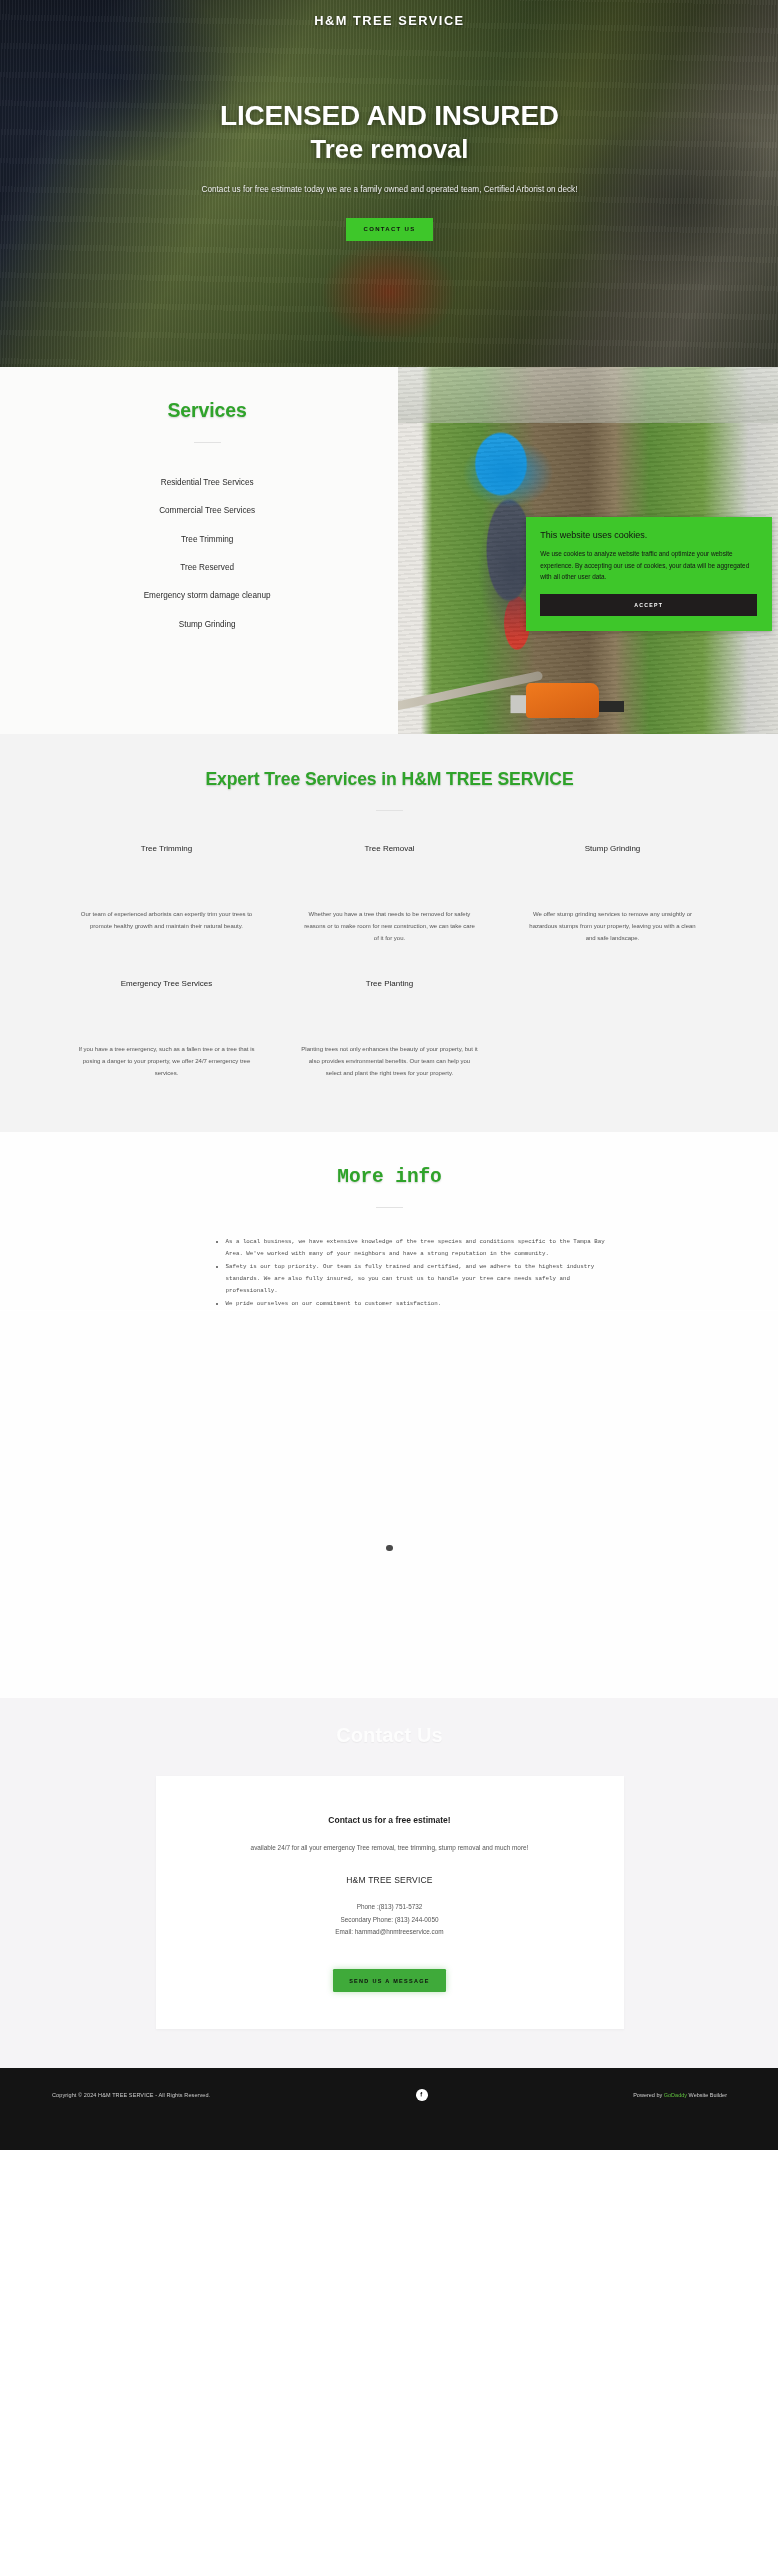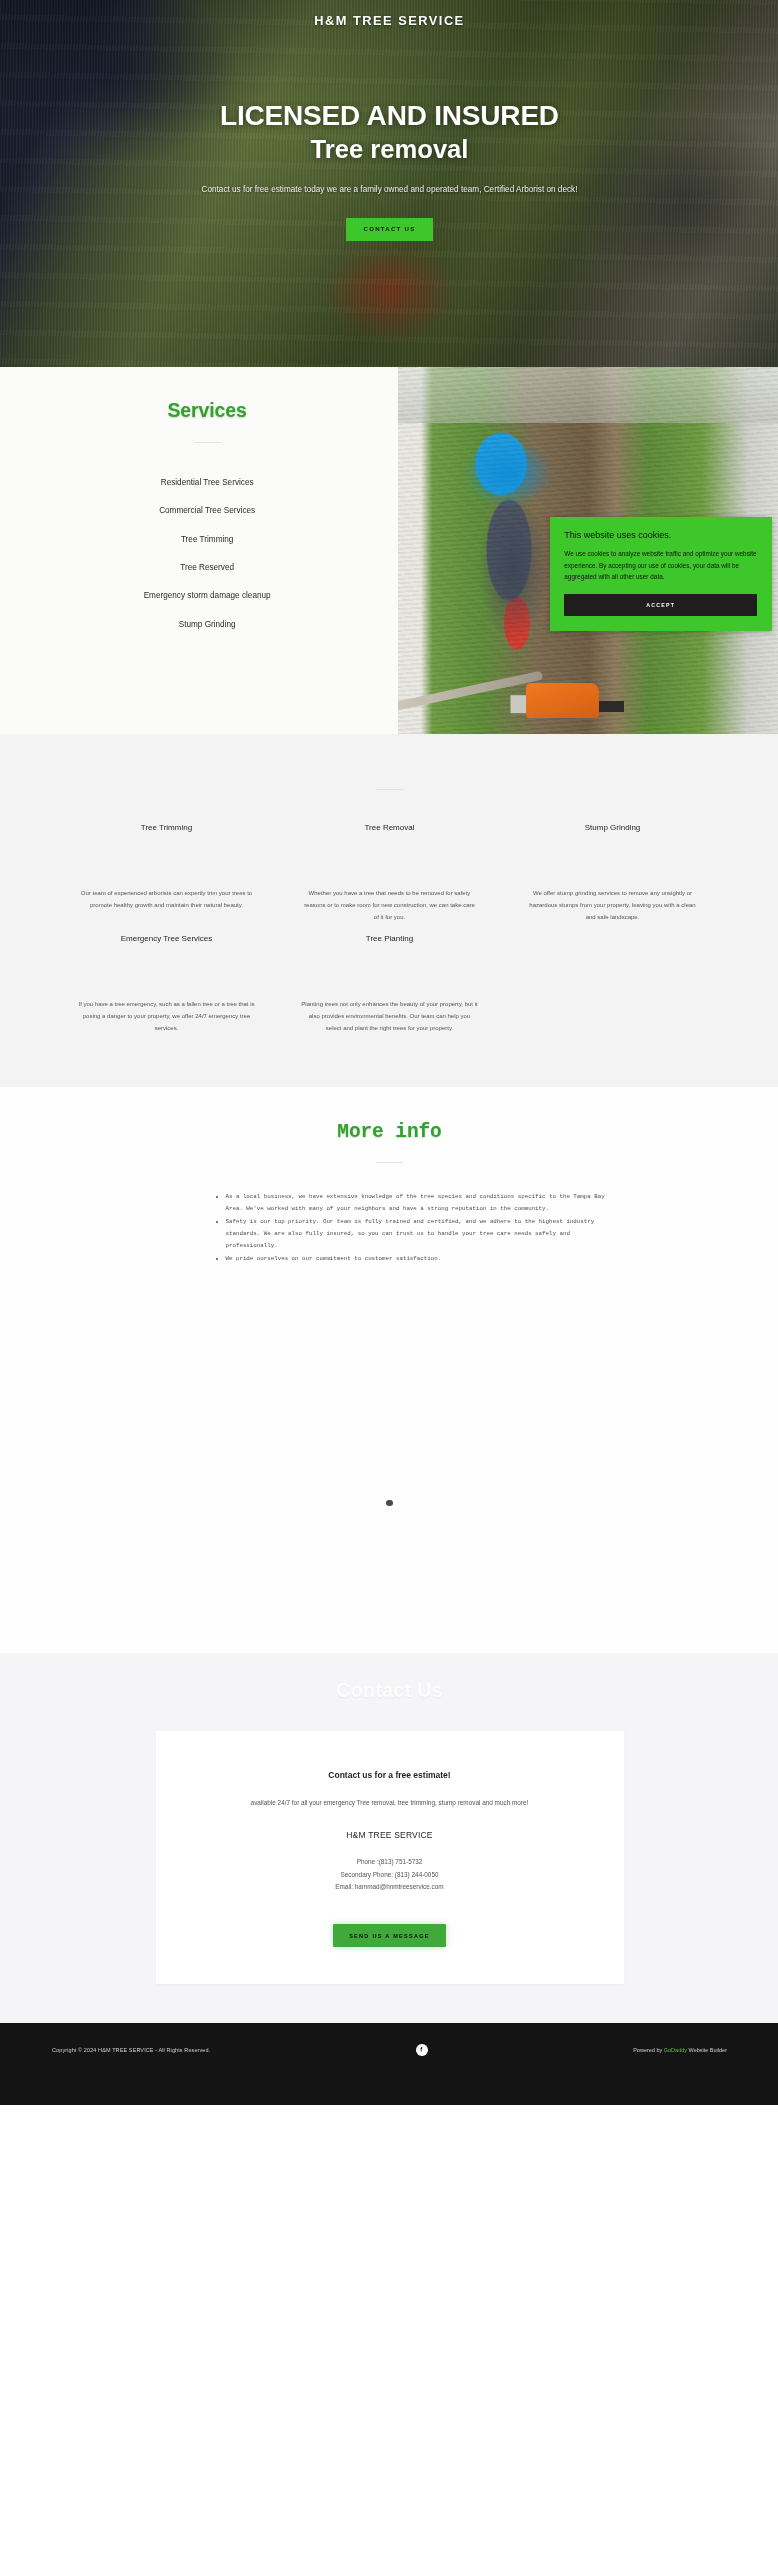--- a/index.html
+++ b/index.html
@@ -188,21 +188,21 @@
     transform: rotate(-12deg);
     border-radius: 4.3px;
     z-index:2;
   }
 
   
   .cookie {
     position: absolute;
     right: 7.3px;
     top: 150px;
-    width: 222px;
+    width: 246px;
     background: #3ec72a;
     padding: 13.4px 14.6px 14.6px;
     z-index: 20;
     box-shadow: 0 1.2px 6px rgba(0,0,0,.25);
   }
   .cookie h3 {
     font-size: 9px;
     font-weight: 400;
     color: #111;
     margin-bottom: 7.3px;
@@ -249,21 +249,21 @@
     color: #262626;
     margin-bottom: 0;
   }
   .cell .spacer { height: 55px; }
   .cell p {
     font-size: 6px;
     line-height: 2.0;
     color: #555;
     min-height: 46px;
   }
-  .grid-row2 { margin-top: 1px; }
+  .grid-row2 { margin-top: 25px; }
 
   
   .moreinfo {
     background: #fefefe;
     padding: 34px 0 0;
     text-align: center;
     font-family: Liberation Mono, monospace;
   }
   .moreinfo .sec-title { font-size: 19.5px; }
   .bullets {
@@ -410,20 +410,21 @@
   </div>
 
   <div class="cookie">
     <h3>This website uses cookies.</h3>
     <p>We use cookies to analyze website traffic and optimize your website experience. By accepting our use of cookies, your data will be aggregated with all other user data.</p>
     <button class="cookie-accept">ACCEPT</button>
   </div>
 </section>
 
 <section class="expert">
+  <h2 class="sec-title">Expert Tree Services in H&amp;M TREE SERVICE</h2>
   <div class="rule"></div>
 
   <div class="grid">
     <div class="cell">
       <h4>Tree Trimming</h4>
       <div class="spacer"></div>
       <p>Our team of experienced arborists can expertly trim your trees to promote healthy growth and maintain their natural beauty.</p>
     </div>
     <div class="cell">
       <h4>Tree Removal</h4>

